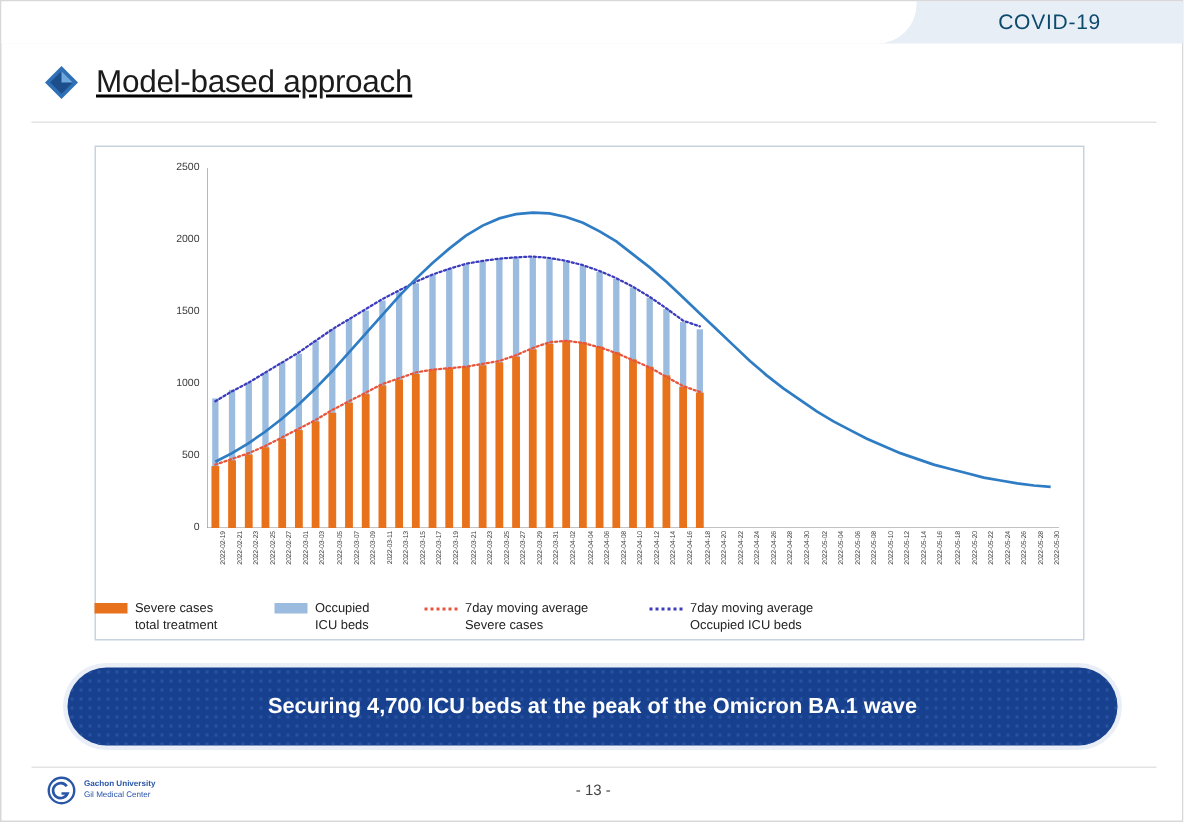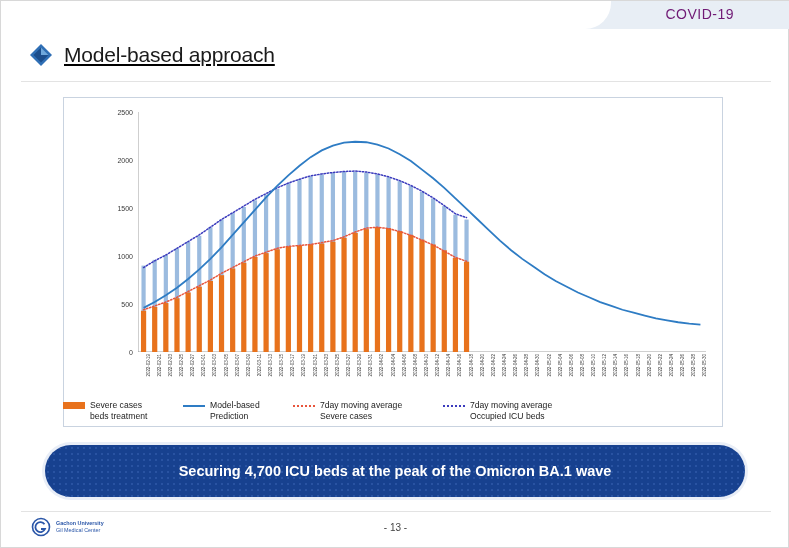--- a/index.html
+++ b/index.html
@@ -21,21 +21,21 @@
     position:absolute;left:0;top:0;width:789px;height:28px;
     background:#e8eef5;
   }
   .topbar .notch{
     position:absolute;left:0;top:0;width:610px;height:28px;
     background:#ffffff;
     border-bottom-right-radius:26px;
   }
   .topbar .label{
     position:absolute;right:56px;top:5px;
-    font-size:14px;color:#701a75;letter-spacing:.5px;
+    font-size:14px;color:#0c4a6e;letter-spacing:.5px;
   }
   
   .title-row{
     position:absolute;left:28px;top:42px;
     display:flex;align-items:center;gap:11px;text-decoration:underline;
   }
   .diamond{
     width:24px;height:24px;position:relative;
   }
   .diamond svg{display:block;}
@@ -281,28 +281,28 @@
         <div class="xlab" style="left: 553.294px;">2022-05-28</div>
         <div class="xlab" style="left: 564.431px;">2022-05-30</div>
       </div>
   </div>
 
   <div class="legend" id="legend">
       <div class="lg" style="width: 120px;">
         <span class="sw sw-bar"></span>
         <span>
           <span class="t1">Severe cases</span>
-          <span class="t2">beds treatment</span>
+          <span class="t2">total treatment</span>
         </span>
       </div>
-      <div class="lg" style="width: 110px;">
-        <span class="sw sw-line"></span>
+      <div class="lg" style="width: 100px;">
+        <span class="sw sw-bar2"></span>
         <span>
-          <span class="t1">Model-based</span>
-          <span class="t2">Prediction</span>
+          <span class="t1">Occupied</span>
+          <span class="t2">ICU beds</span>
         </span>
       </div>
       <div class="lg" style="width: 150px;">
         <span class="sw sw-dot"></span>
         <span>
           <span class="t1">7day moving average</span>
           <span class="t2">Severe cases</span>
         </span>
       </div>
       <div class="lg" style="width: 160px;">

